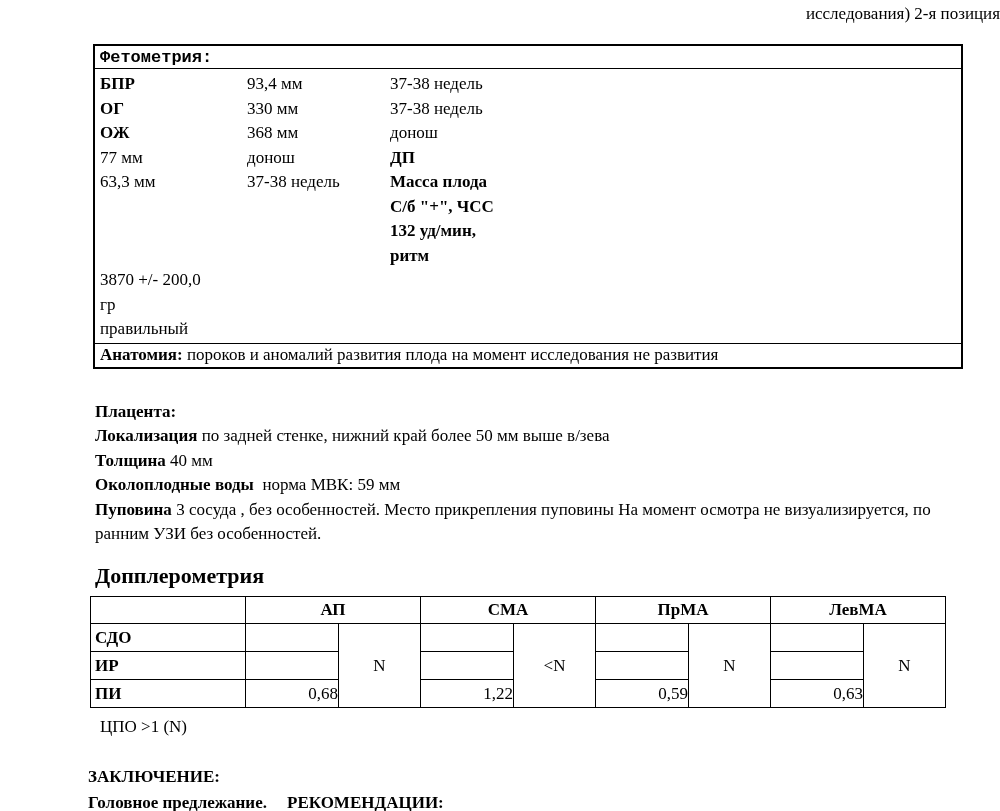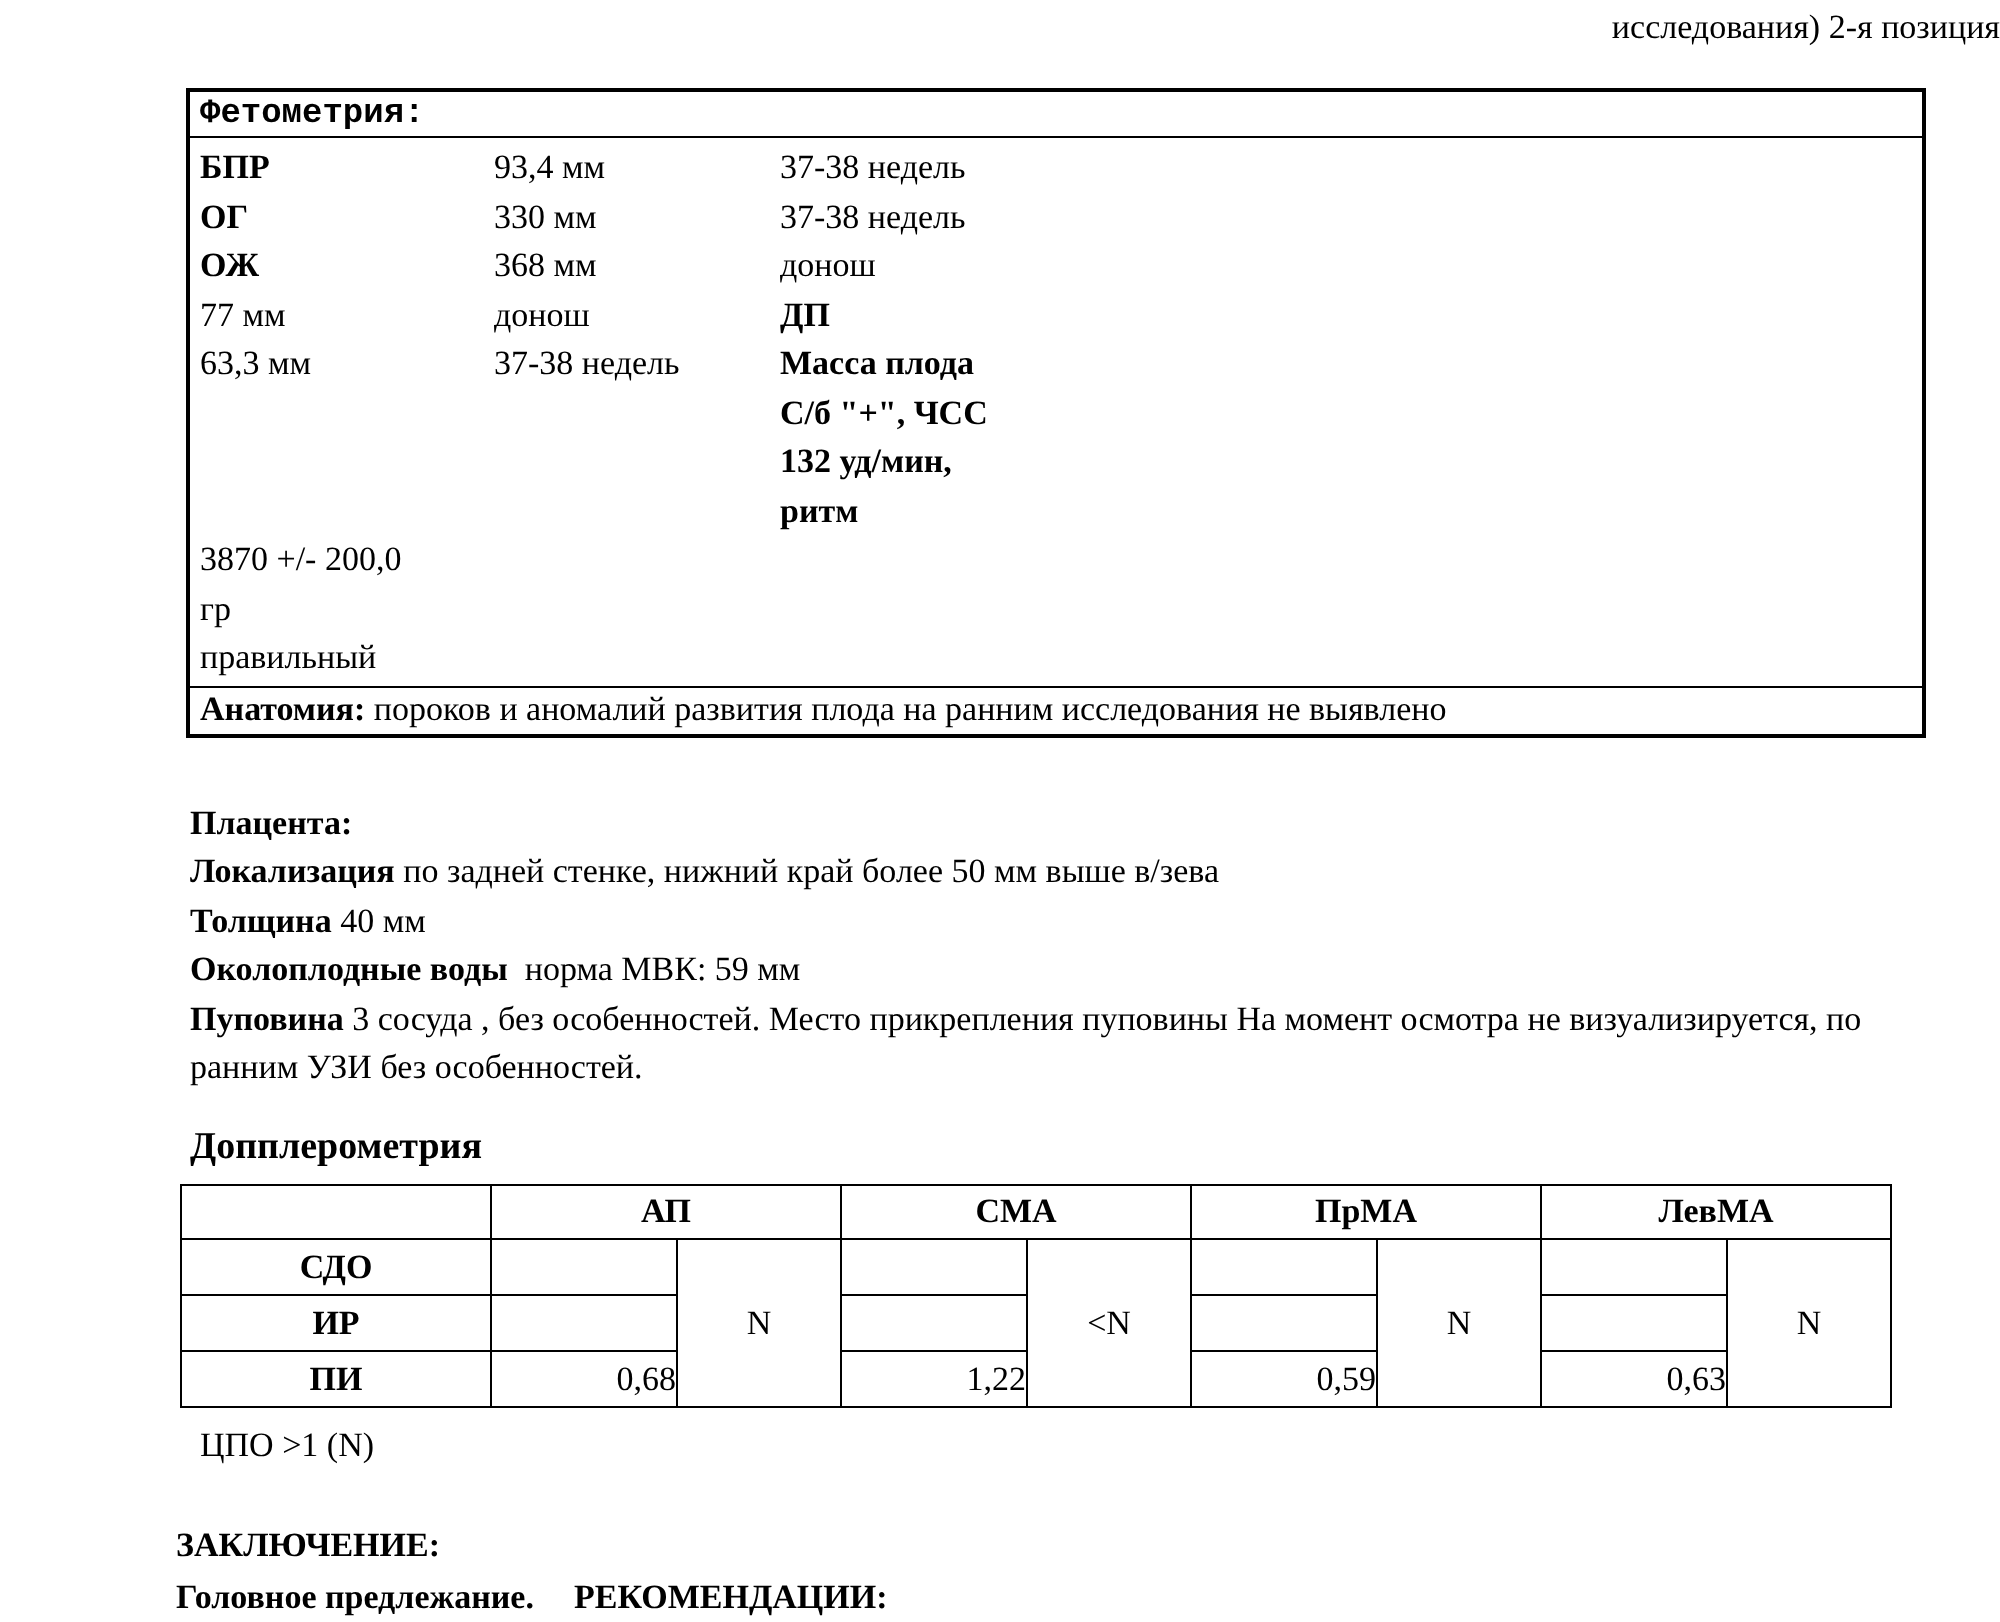--- a/index.html
+++ b/index.html
@@ -24,25 +24,25 @@
     padding:3px 5px 1px 5px;
     line-height:24.5px;
   }
   .fet-grid .lab { font-weight:bold; }
   .fet-anatomy { border-top:1.5px solid #000; padding:1px 5px 2px 5px; }
 
   
   .placenta { margin:31px 60px 0 95px; line-height:24.6px; }
 
   
-  .dop-title { margin:16px 0 7px 95px; font-weight:bold; font-size:19px; }
+  .dop-title { margin:16px 0 7px 95px; font-weight:bold; font-size:22px; }
   table.dop { border-collapse:collapse; margin-left:90px; table-layout:fixed; }
   table.dop td, table.dop th { border:1.5px solid #000; padding:0; }
   table.dop th.vessel { font-weight:bold; height:26px; }
-  table.dop td.rowlab { width:146px; font-weight:bold; text-align:center; padding:1px 4px; }
+  table.dop td.rowlab { width:146px; font-weight:bold; text-align:left; padding:1px 4px; }
   table.dop td.val { width:92px; text-align:right; height:27px; }
   table.dop td.norm { width:81px; text-align:center; vertical-align:middle; }
   table.dop td.corner { width:146px; }
 
   .cpo { margin:9px 0 0 100px; }
 
   
   .concl {
     margin:27px 0 0 88px;
     display:grid;
@@ -85,21 +85,21 @@
       <div>ритм</div>
     </div>
     <div>
       <div>3870 +/- 200,0</div>
       <div>гр</div>
       <div>правильный</div>
     </div>
     <div></div>
   </div>
   <div class="fet-anatomy">
-    <span class="b">Анатомия:</span><span class="ws"> пороков и аномалий развития плода на ранним исследования не выявлено</span>
+    <span class="b">Анатомия:</span><span class="ws"> пороков и аномалий развития плода на момент исследования не развития</span>
   </div>
 </div>
 
 <div class="placenta">
   <div class="b">Плацента:</div>
   <div>
     <span class="b">Локализация</span><span class="ws"> по задней стенке, нижний край более 50 мм выше в/зева</span>
   </div>
   <div>
     <span class="b">Толщина</span><span class="ws"> 40 мм</span>

